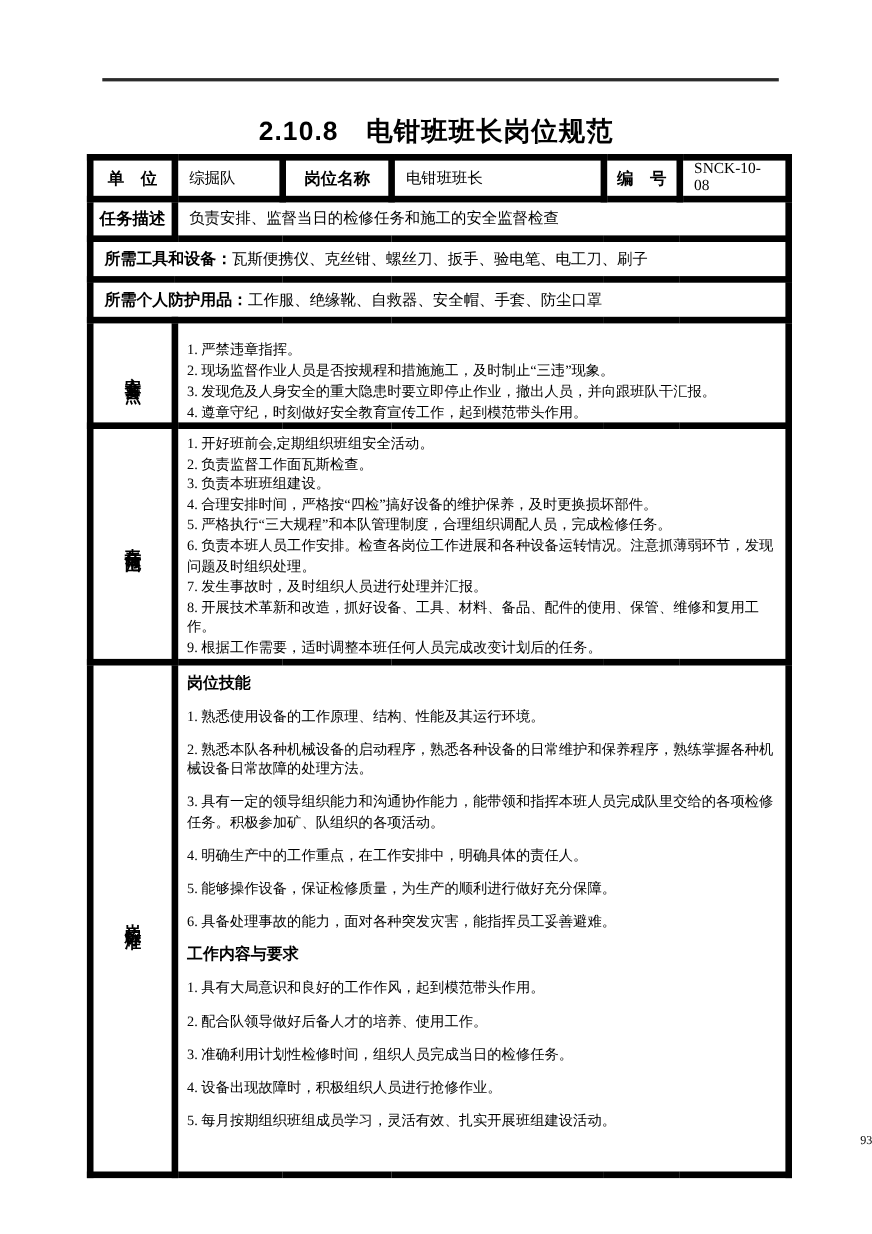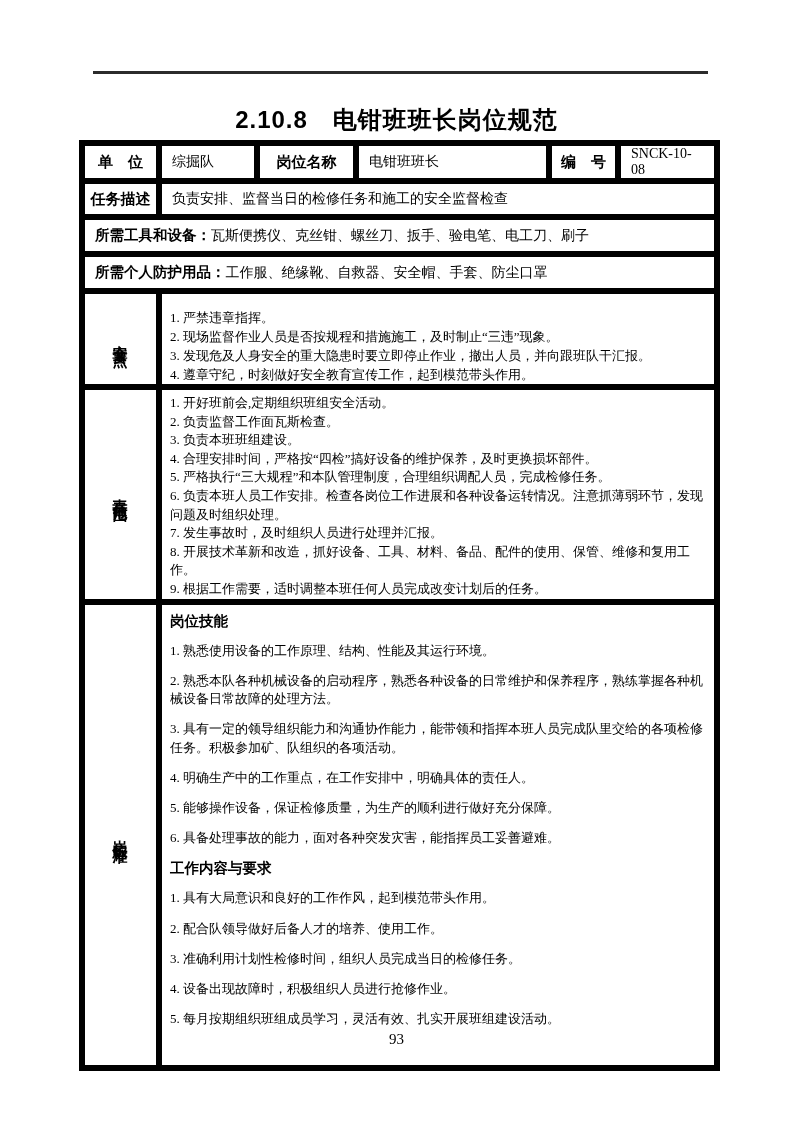--- a/index.html
+++ b/index.html
@@ -103,22 +103,22 @@
   td.content.std p:last-child { margin-bottom: 0; }
   td.content.std p.heading {
     font-family: "Liberation Sans", "DejaVu Sans", sans-serif;
     font-weight: bold;
     font-size: 14.5px;
   }
   .page-number {
     position: absolute;
     top: 1031px; left: 0;
     width: 100%;
-    text-align: center;
-    font-size: 15px;
+    text-align: right;
+    font-size: 11px;
   }
 </style>
 </head>
 <body>
 
 <div class="header-rule"></div>
 
 <h1 class="title">2.10.8　电钳班班长岗位规范</h1>
 
 <table class="doc-table">

